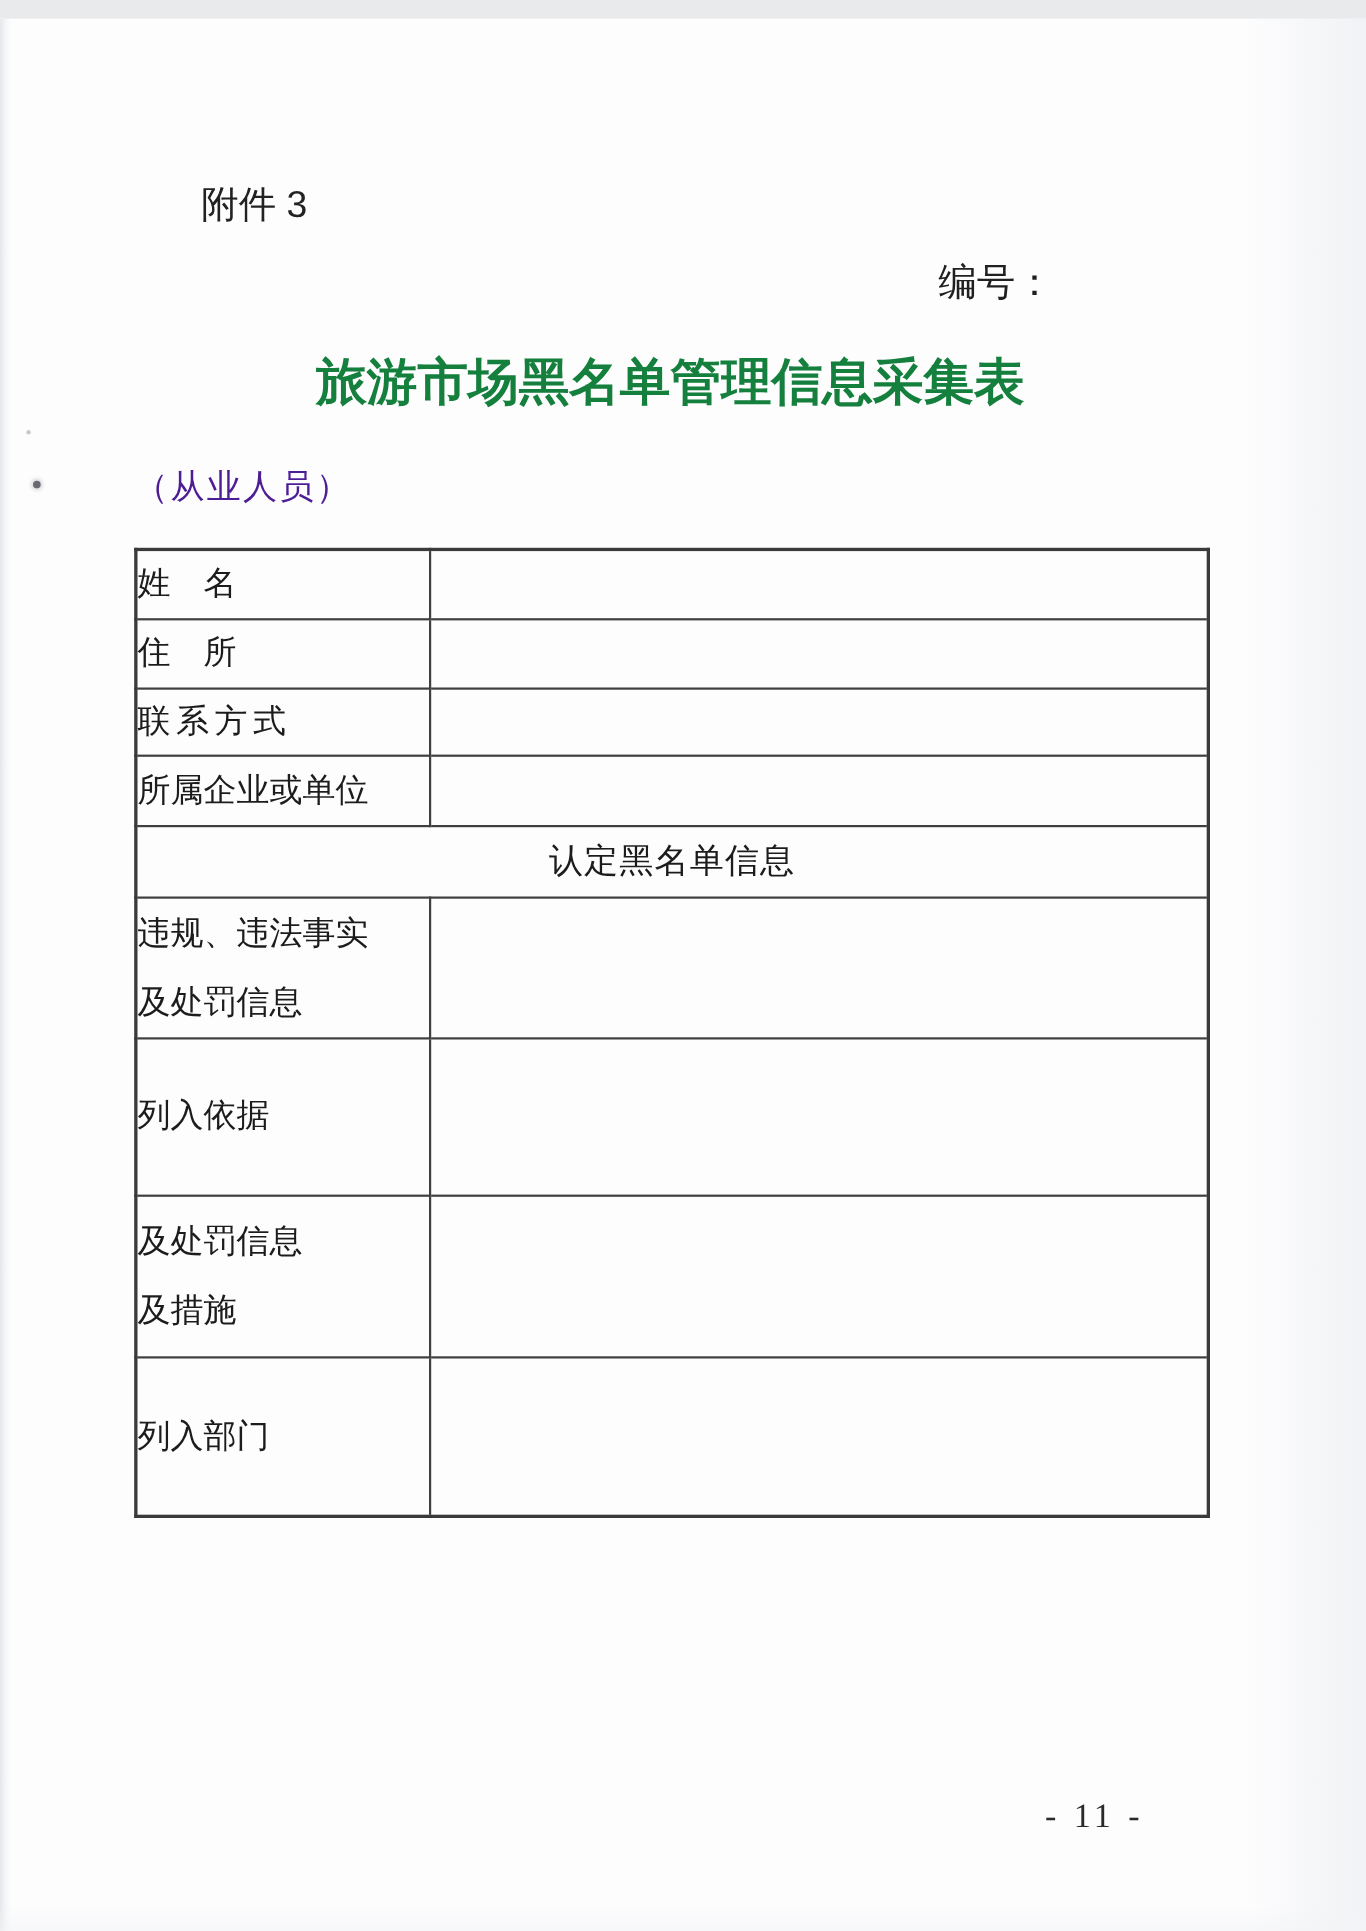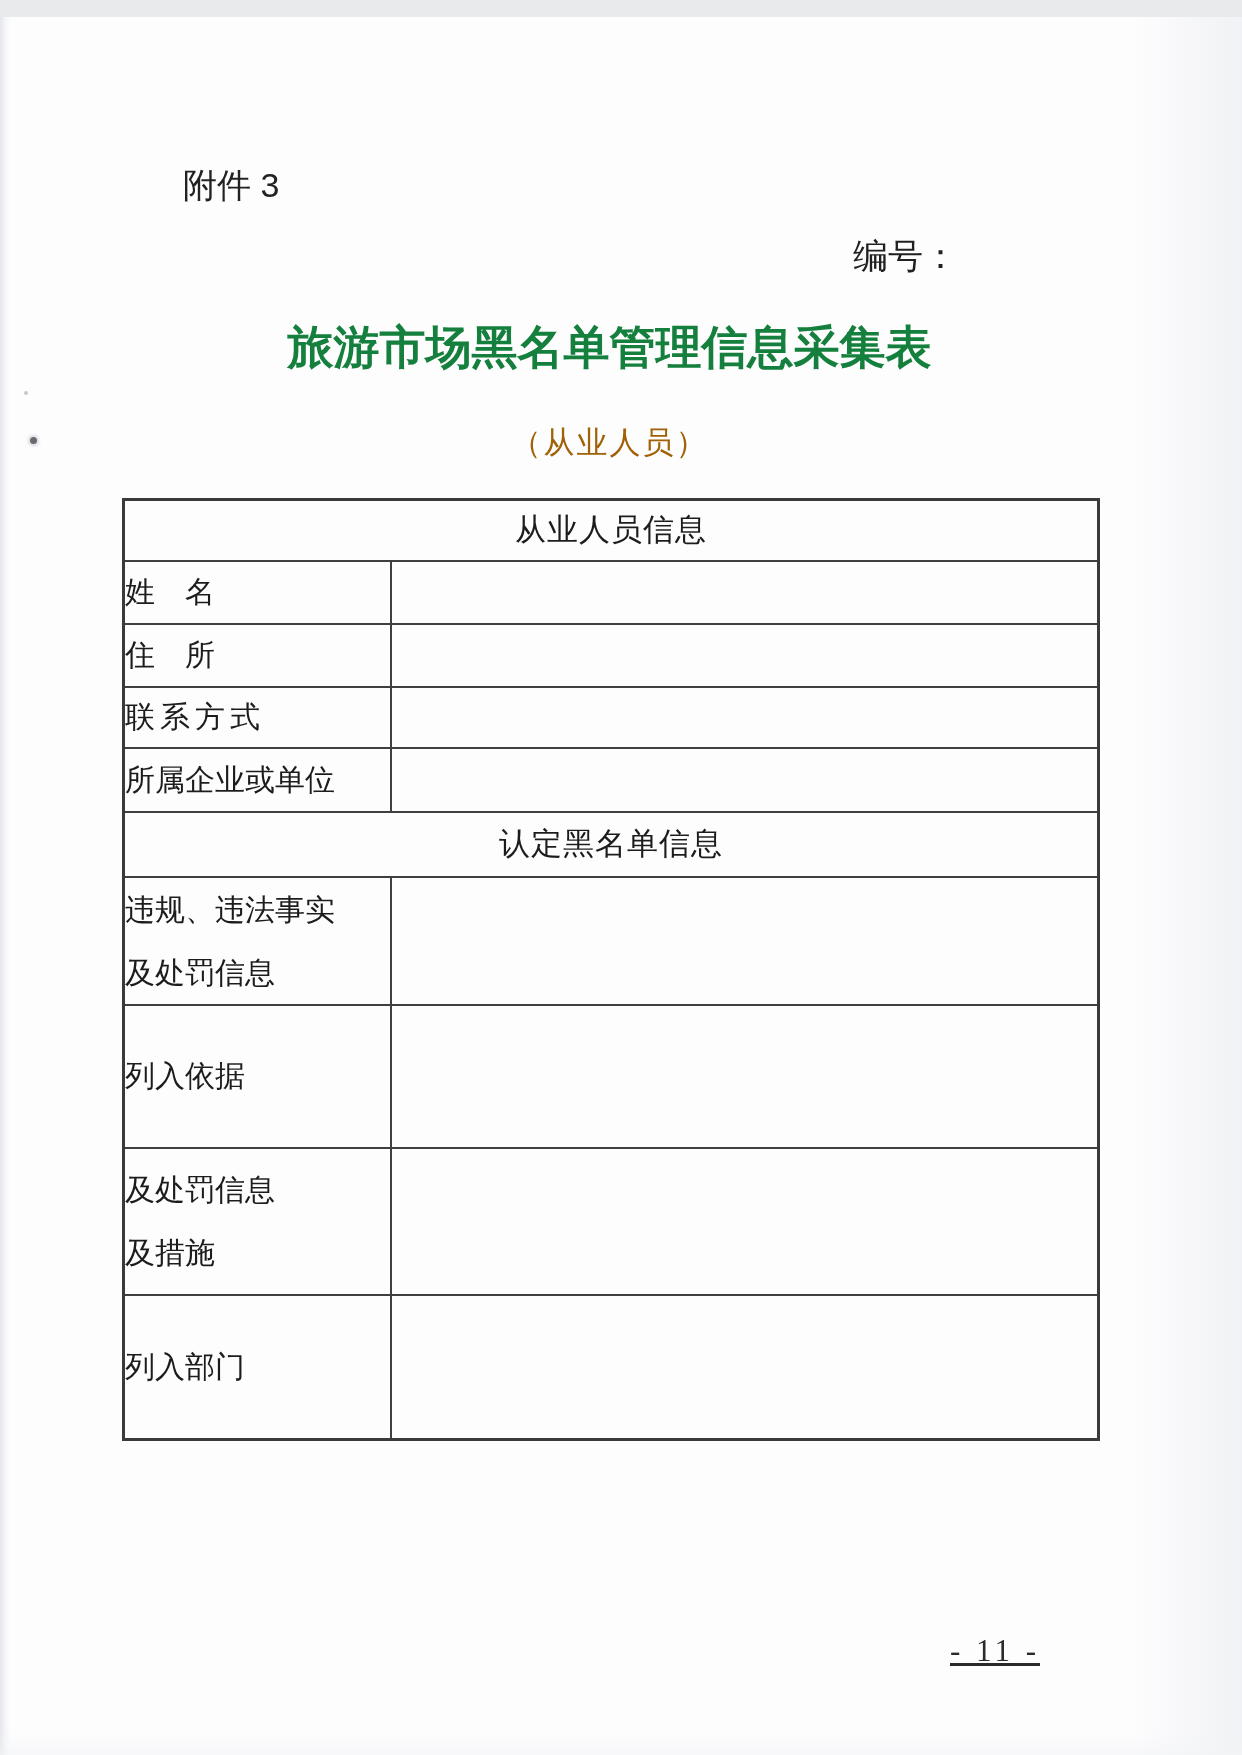--- a/index.html
+++ b/index.html
@@ -43,22 +43,21 @@
     font-size:35px; color:#202020;
   }
   .doc-title {
     position:absolute; left:122px; top:300px; width:975px;
     text-align:center;
     font-size:46px; font-weight:700; color:#15803d;
     letter-spacing:0px;
   }
   .doc-subtitle {
     position:absolute; left:122px; top:405px; width:975px;
-    text-align:center;
-    font-size:31px; color:#a16207;
+    font-size:31px; color:#4c1d95;
     letter-spacing:2px;
   }
 
   table.form {
     position:absolute; left:122px; top:481px;
     width:975px;
     border-collapse:collapse;
     table-layout:fixed;
     font-size:30px;
     color:#1c1c1c;
@@ -88,21 +87,20 @@
   tr.h65 { height:65px; }
   tr.h125 { height:125px; }
   tr.h143 { height:143px; }
   tr.h147 { height:147px; }
   tr.h145 { height:145px; }
 
   .page-number {
     position:absolute; left:950px; top:1616px;
     font-size:31px; color:#2a2a2a;
     letter-spacing:4px;
-    text-decoration:underline;
   }
 </style>
 </head>
 <body>
 
 <div class="page">
 
   <div class="edge-left"></div>
   <div class="edge-right"></div>
   <div class="edge-bottom"></div>
@@ -114,23 +112,20 @@
   <div class="doc-title">旅游市场黑名单管理信息采集表</div>
   <div class="doc-subtitle">（从业人员）</div>
 
   <table class="form">
     <colgroup>
         <col class="c-label">
         <col class="c-value">
       </colgroup>
 
     <tbody>
-        <tr class="h61">
-      <td colspan="2" class="sec">从业人员信息</td>
-    </tr>
 
     <tr class="h63 single">
       <td class="lbl">姓　名</td>
       <td class="val"></td>
     </tr>
     <tr class="h63 single">
       <td class="lbl">住　所</td>
       <td class="val"></td>
     </tr>
     <tr class="h61 single">

